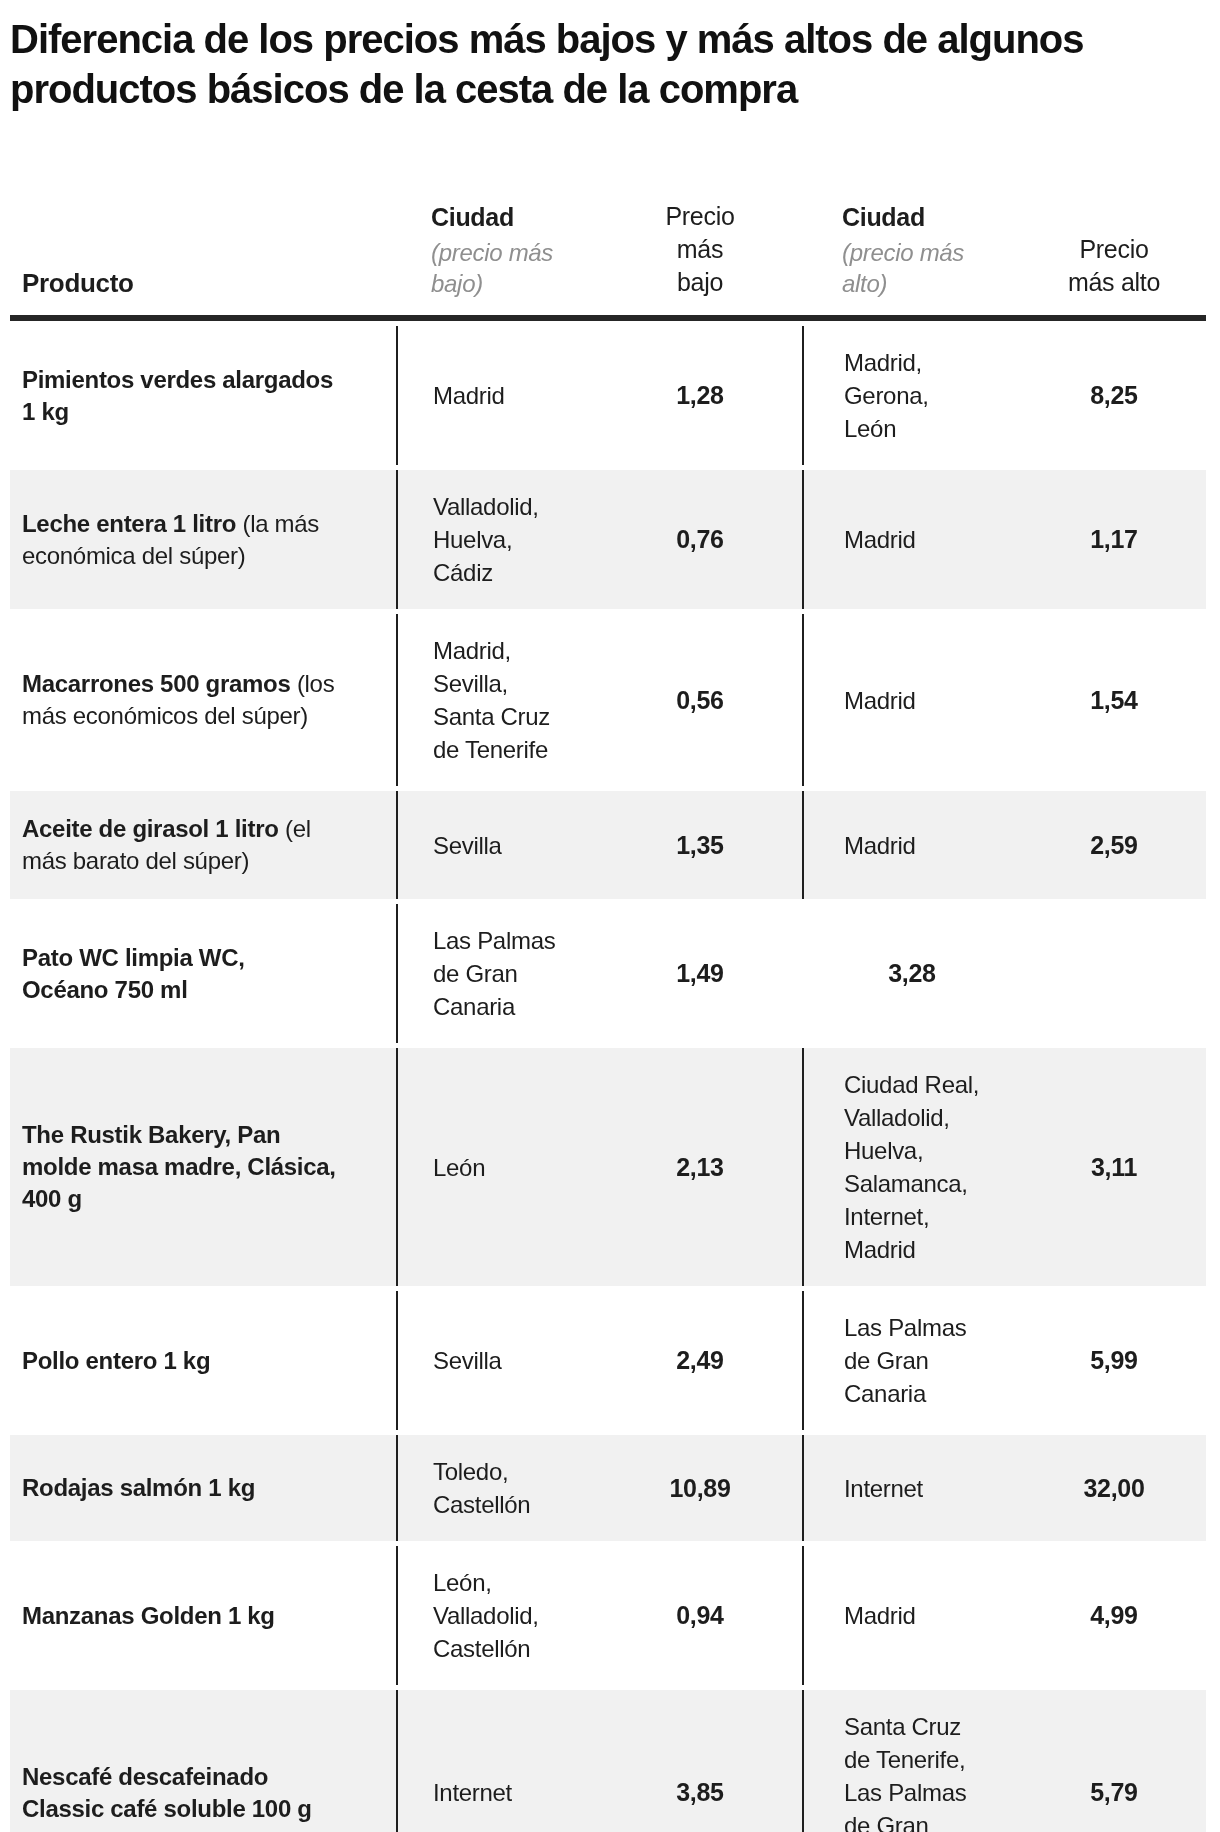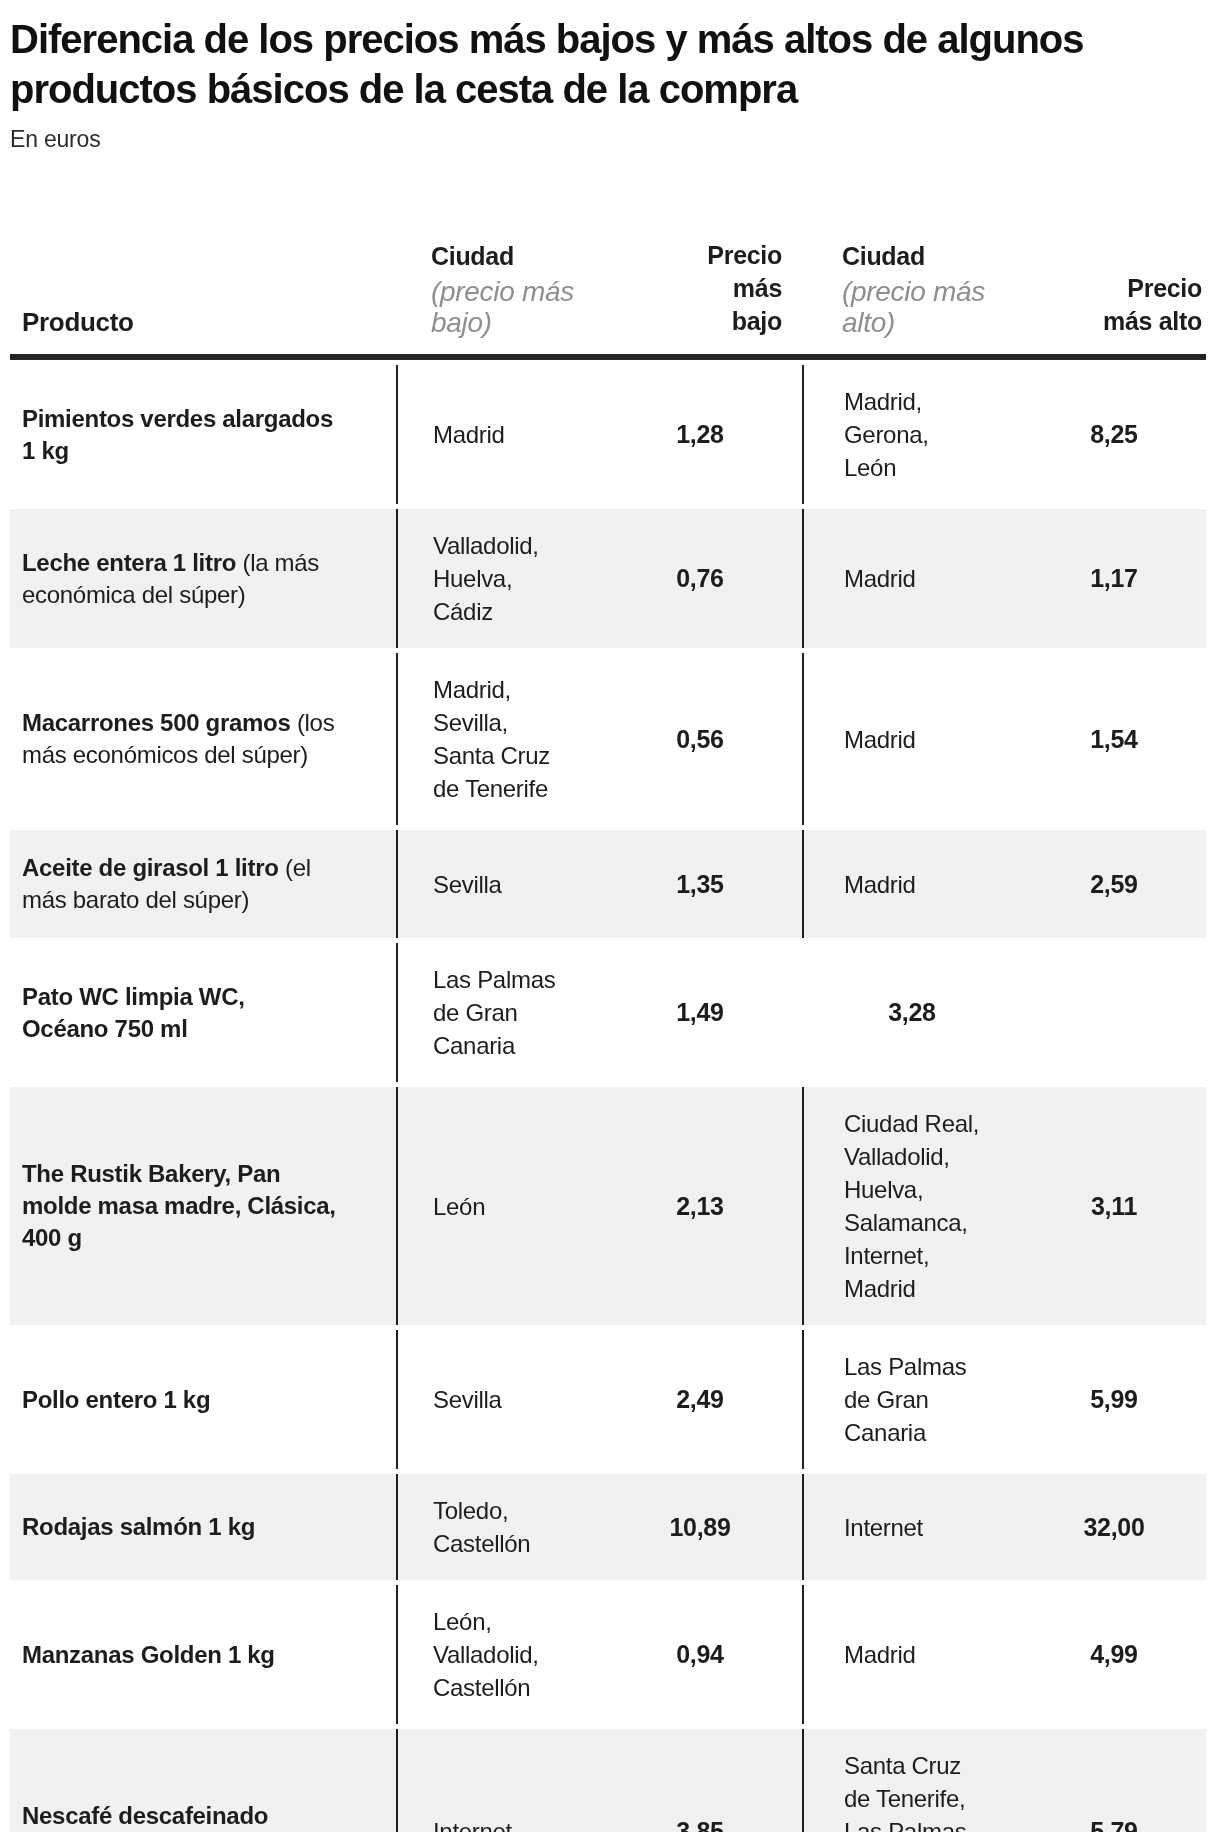--- a/index.html
+++ b/index.html
@@ -29,25 +29,25 @@
   }
 
   
   .thead { border-bottom:6px solid #262626; align-items:end; padding-top:28px; }
   .th { padding-bottom:16px; }
   .th-product { font-size:26px; font-weight:700; padding-left:12px; letter-spacing:-0.3px; }
   .th-city { padding-left:35px; }
   .th-city.second { padding-left:40px; }
   .th-city .lbl { font-size:25px; font-weight:700; letter-spacing:-0.3px; }
   .th-city .sub {
-    font-size:28px; font-style:italic; color:#8f8f8f;
+    font-size:24px; font-style:italic; color:#8f8f8f;
     line-height:31px; margin-top:5px; white-space:pre-line; letter-spacing:-0.3px;
   }
   .th-price {
-    font-size:25px; font-weight:700; text-align:right;
+    font-size:25px; font-weight:400; text-align:center;
     white-space:pre-line; line-height:33px; letter-spacing:-0.3px;
   }
   .th-price.low { padding-right:20px; }
   .th-price.high { padding-right:4px; }
 
   
   .row { margin-top:5px; align-items:center; }
   .row.even { background:#f1f1f1; }
   .row.odd  { background:#ffffff; }
   .cell { font-size:24px; line-height:33px; letter-spacing:-0.3px; }
@@ -60,21 +60,20 @@
   .c-price { font-weight:700; text-align:center; font-size:25px; }
   .c-price.low  { padding-right:20px; }
   .c-price.high { padding-right:4px; }
 </style>
 </head>
 <body>
 
 <div class="wrap">
 
   <h1 class="title">Diferencia de los precios más bajos y más altos de algunos productos básicos de la cesta de la compra</h1>
-  <div class="subtitle">En euros</div>
 
   <div class="tbl">
 
     <div class="grid-cols thead">
       <div class="th th-product">Producto</div>
       <div class="th th-city">
         <div class="lbl">Ciudad</div>
         <div class="sub">(precio más
 bajo)</div>
       </div>

